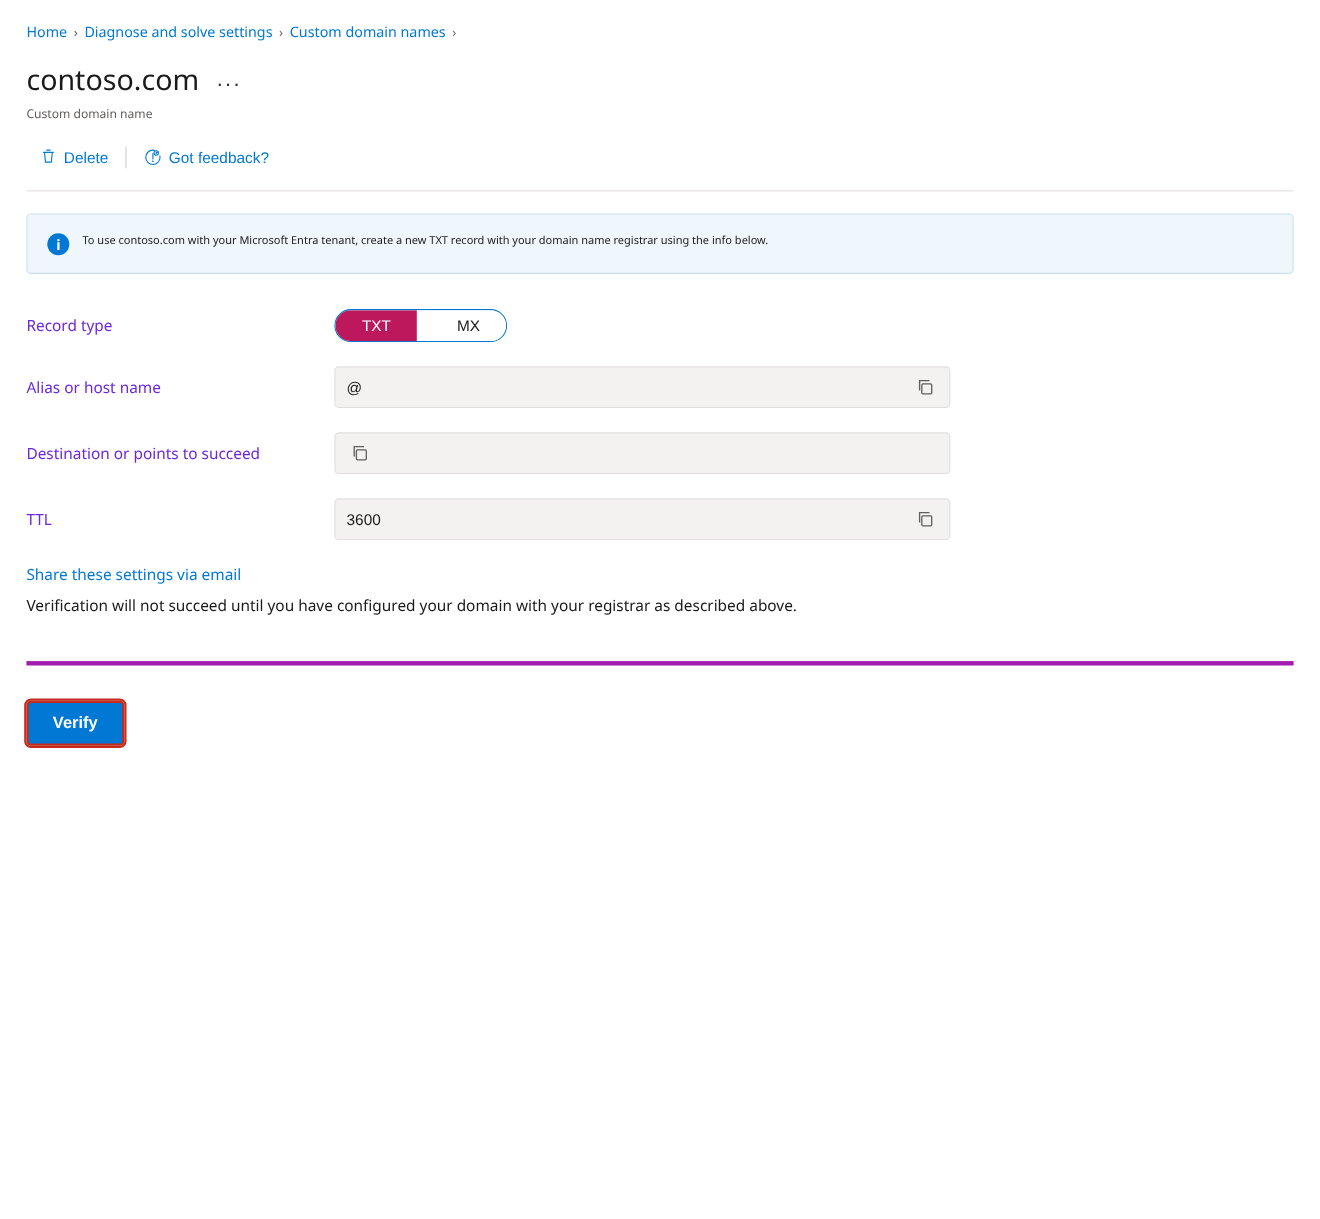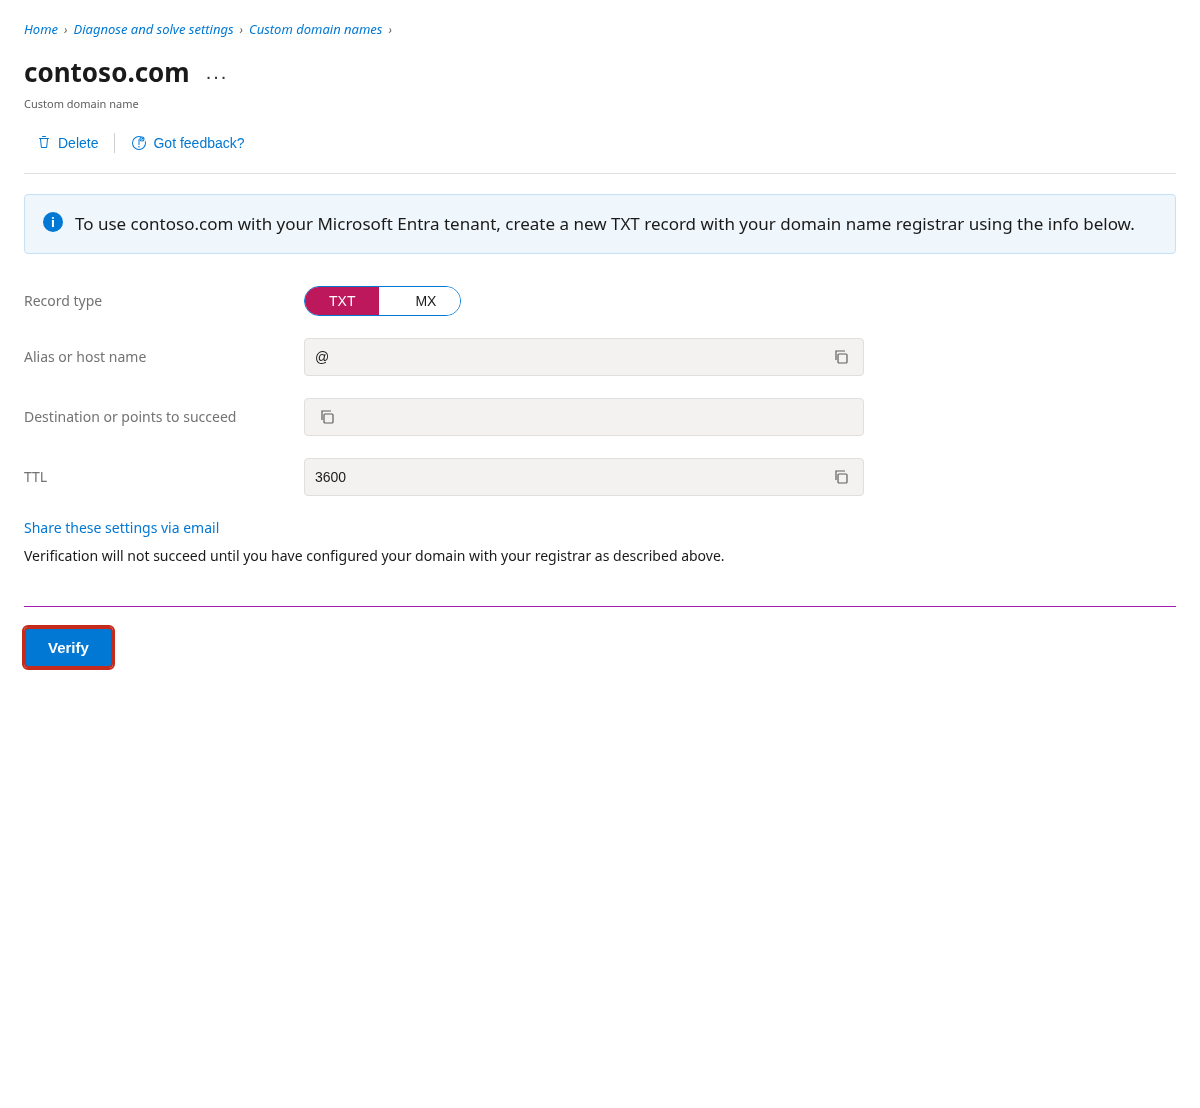--- a/index.html
+++ b/index.html
@@ -13,42 +13,41 @@
     }
 
     
     .breadcrumb {
       display: flex;
       align-items: center;
       gap: 6px;
       font-size: 13px;
       margin-bottom: 16px;
       color: #0078d4;
-      font-style: italic;
     }
     .breadcrumb-item {
       color: #0078d4;
       cursor: pointer;
       text-decoration: none;
     }
     .breadcrumb-sep {
       color: #605e5c;
       font-size: 12px;
     }
 
     
     .page-title-area {
       margin-bottom: 6px;
       display: flex;
       align-items: center;
       gap: 10px;
     }
     .page-title {
       font-size: 26px;
-      font-weight: 700;
+      font-weight: 400;
       color: #1a1a1a;
     }
     .ellipsis-btn {
       font-size: 20px;
       color: #323130;
       cursor: pointer;
       padding: 2px 6px;
       border-radius: 4px;
       border: none;
       background: transparent;
@@ -112,33 +111,33 @@
       color: white;
       display: flex;
       align-items: center;
       justify-content: center;
       font-size: 13px;
       font-weight: 700;
       flex-shrink: 0;
       margin-top: 1px;
     }
     .info-text {
-      font-size: 17px;
+      font-size: 10px;
       line-height: 1.5;
       color: #1a1a1a;
     }
     .form-row {
       display: flex;
       align-items: center;
       margin-bottom: 22px;
       gap: 20px;
     }
     .form-label {
       font-size: 14px;
-      color: #737373;
+      color: #6d28d9;
       width: 260px;
       flex-shrink: 0;
     }
     .form-control-area {
       flex: 1;
       max-width: 560px;
     }
 
     
     .toggle-group {
@@ -204,22 +203,22 @@
     }
     .verify-note {
       font-size: 14px;
       color: #1a1a1a;
       line-height: 1.5;
       margin-bottom: 40px;
     }
 
     
     .bottom-section {
-      border-top: 1px solid #a21caf;
-      padding-top: 20px;
+      border-top: 4px solid #a21caf;
+      padding-top: 32px;
     }
     .verify-btn {
       background: #0078d4;
       color: white;
       border: 2px solid #c42b1c;
       border-radius: 4px;
       padding: 10px 22px;
       font-size: 15px;
       font-weight: 600;
       cursor: pointer;

